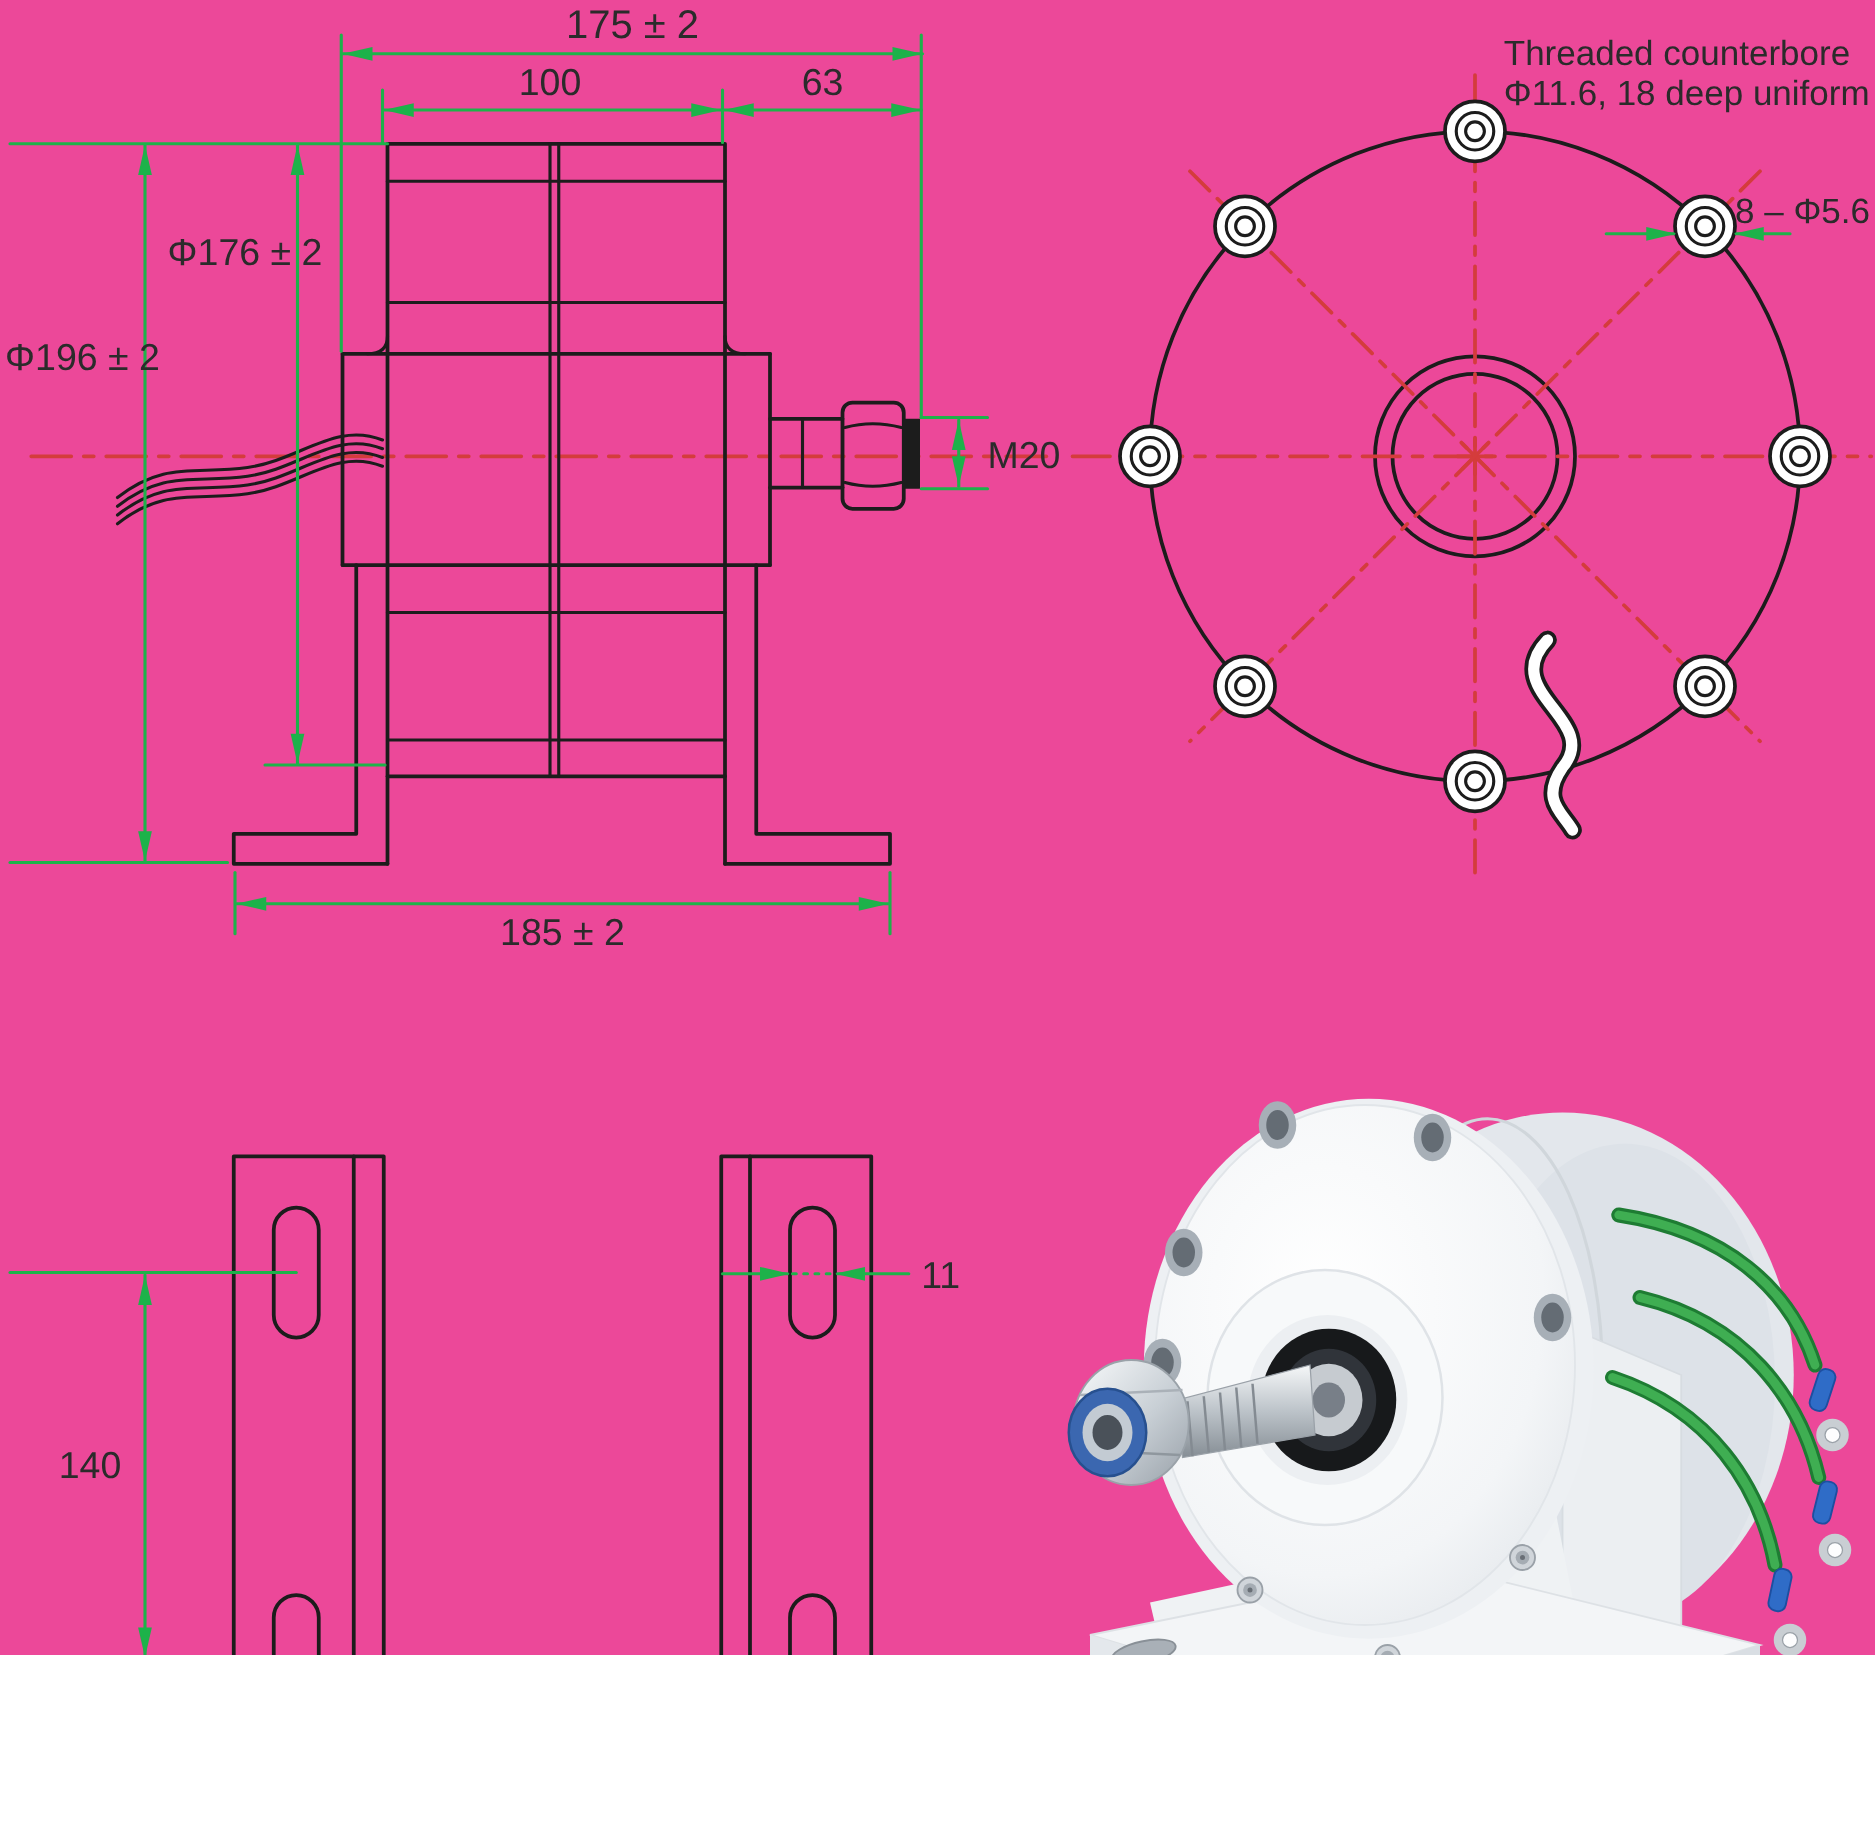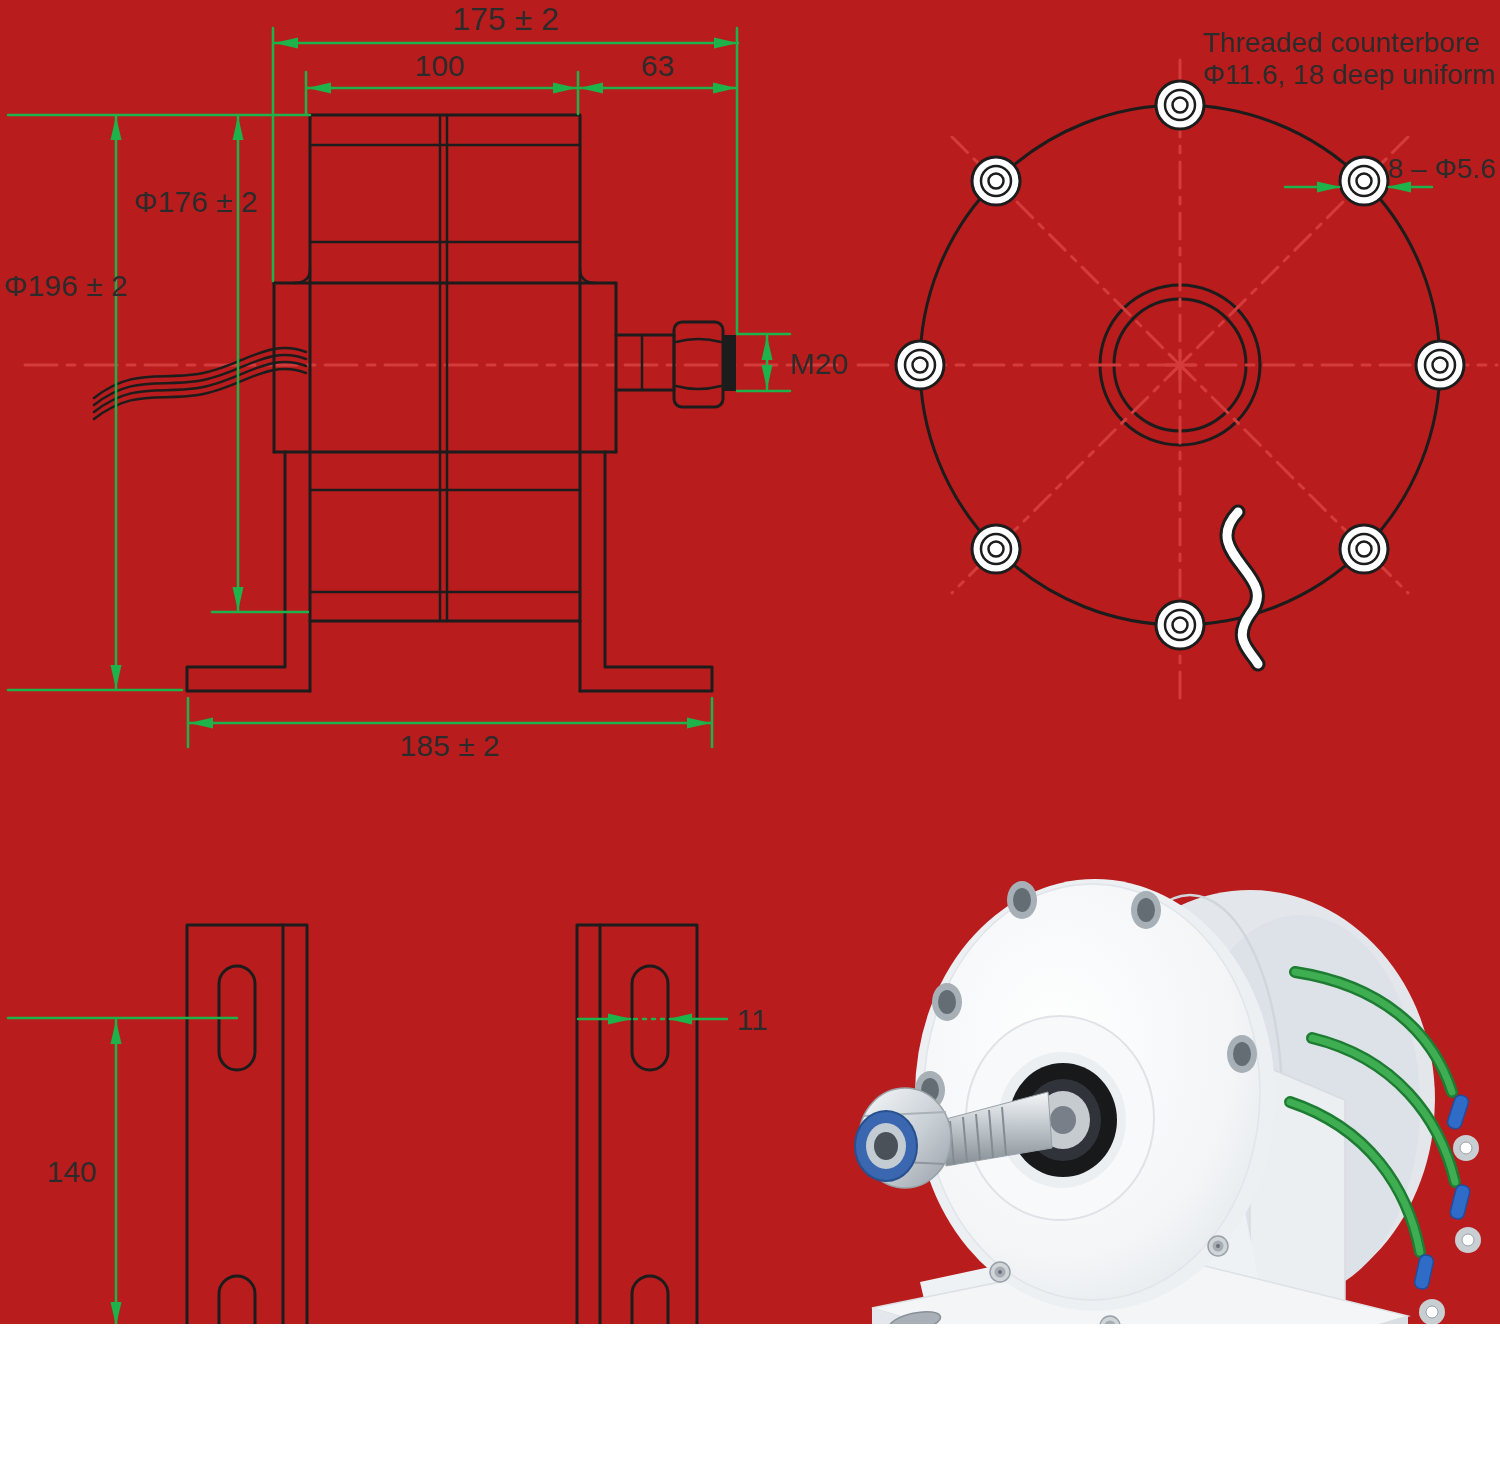--- a/index.html
+++ b/index.html
@@ -1,16 +1,16 @@
 <!DOCTYPE html>
 <html><head>
 <meta charset="utf-8">
 <style>
   html,body{margin:0;padding:0;background:#ffffff;}
-  .sheet{position:relative;width:1500px;height:1324px;background:#b91c1c;overflow:hidden;}
+  .sheet{position:relative;width:1500px;height:1324px;background:#ec4899;overflow:hidden;}
   svg{position:absolute;inset:0;display:block;}
   text{font-family:"Liberation Sans","DejaVu Sans",sans-serif;fill:#2b2b2b;}
   .t28{font-size:28px;} .t30{font-size:30px;} .t32{font-size:32px;}
   .blk{stroke:#1c1c1c;fill:none;stroke-width:3;stroke-linecap:round;stroke-linejoin:round;}
   .blk2{stroke:#1c1c1c;fill:none;stroke-width:2.5;stroke-linecap:round;}
   .grn{stroke:#1db24a;fill:none;stroke-width:2.5;stroke-linecap:round;}
   .ga{fill:#1db24a;stroke:none;}
   .red{stroke:#d43c3c;fill:none;stroke-width:3;stroke-linecap:round;}
 </style>
 </head>

